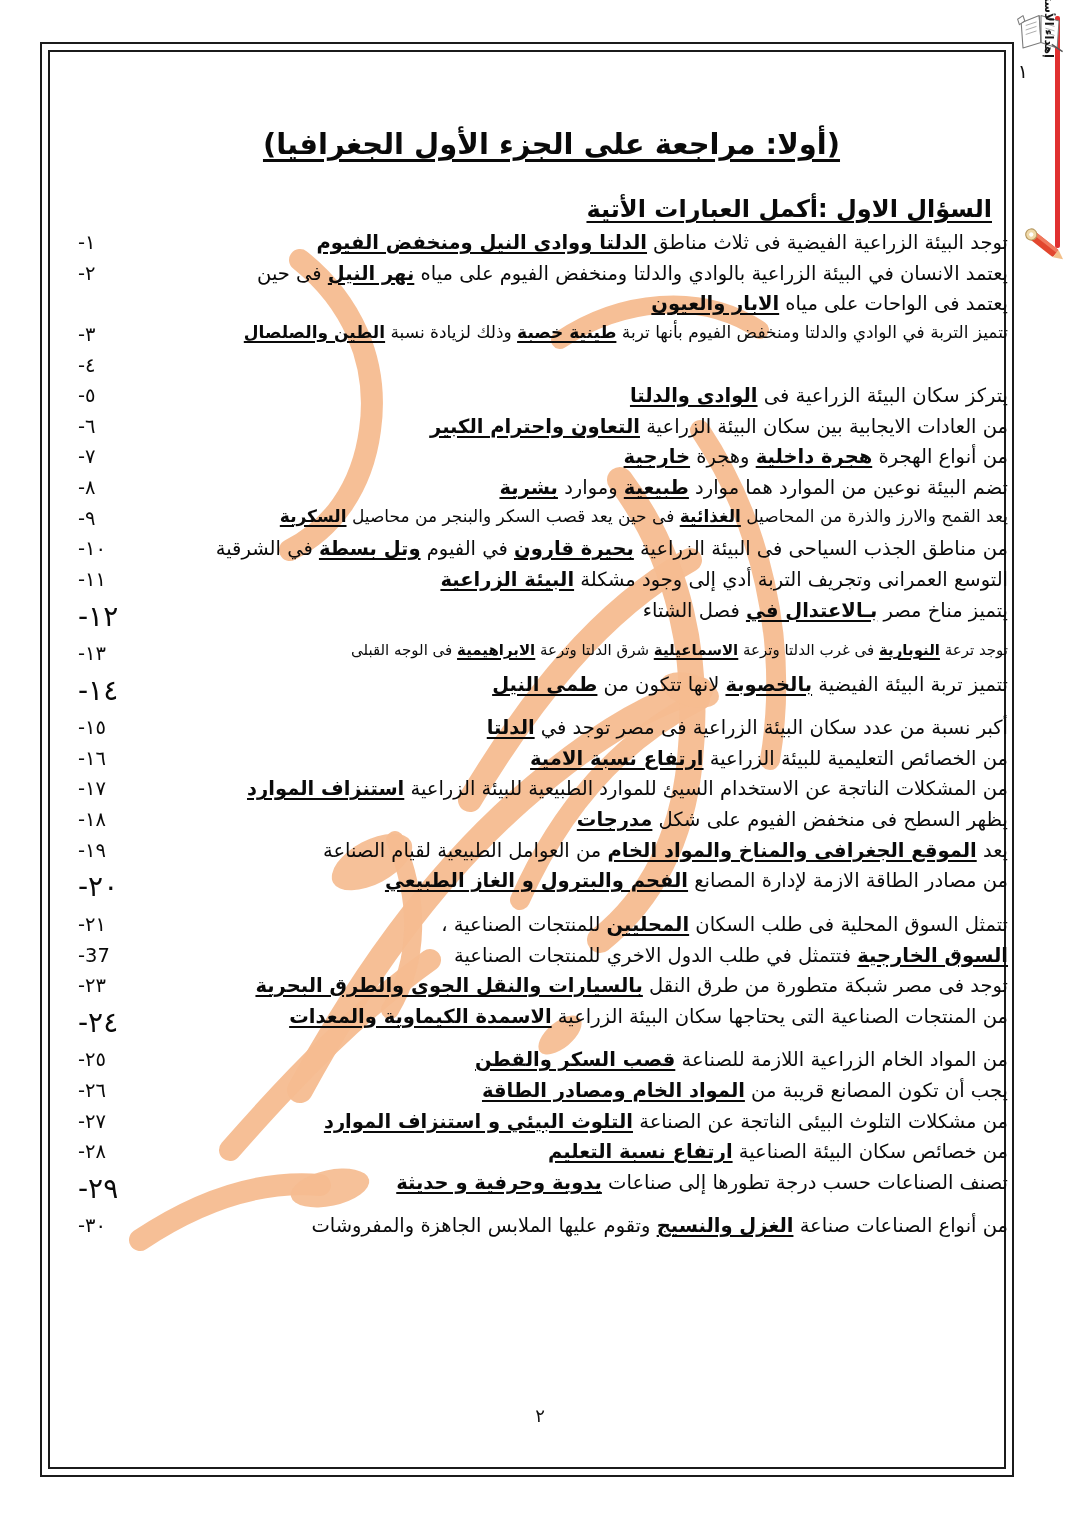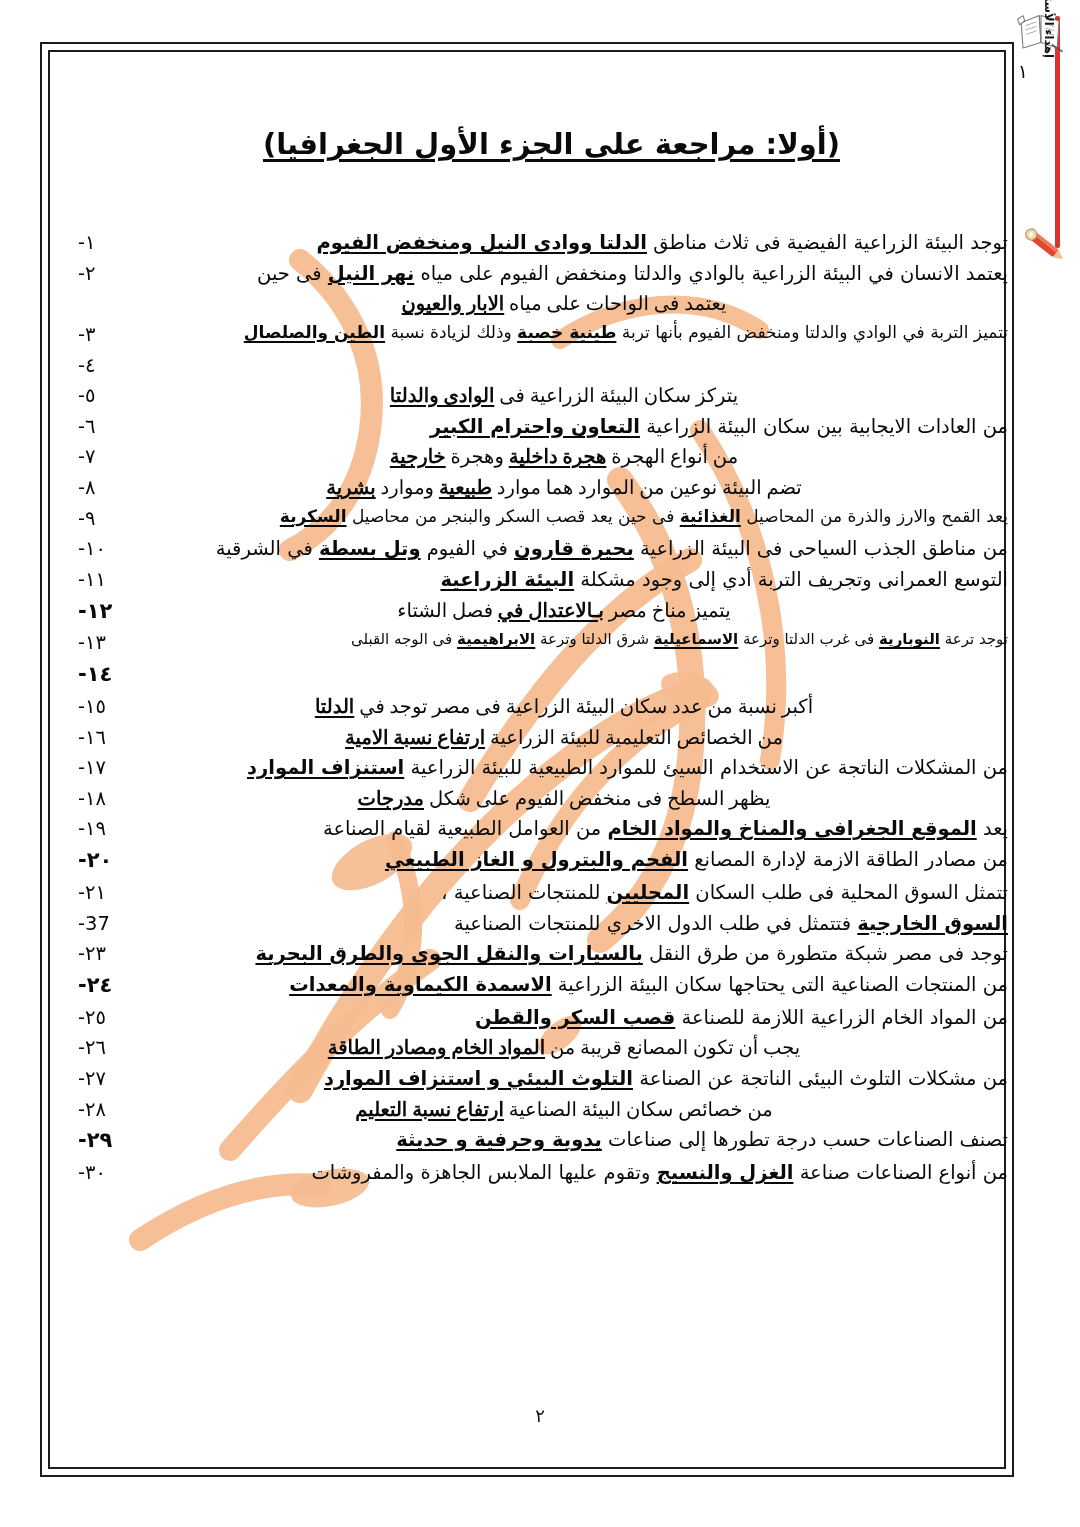--- a/index.html
+++ b/index.html
@@ -157,29 +157,29 @@
   .q-num {
     flex: 0 0 auto;
     font-size: 19.5px;
     color: #0a0a0a;
     text-align: left;
     min-width: 42px;
     padding-left: 6px;
     line-height: 1.52;
     white-space: nowrap;
   }
-  .q-num.bold { font-weight: bold; font-size: 21px; }
+  .q-num.bold { font-weight: normal; font-size: 28px; }
   .q-body {
     flex: 1 1 auto;
     font-size: 19.5px;
     color: #0a0a0a;
     line-height: 1.52;
     text-align: right;
   }
-  .q-body.center { text-align: center; font-family: Liberation Serif, serif; }
+  .q-body.center { text-align: right; }
   .q-body.small { font-size: 17px; }
   .q-body.tiny  { font-size: 15px; }
 
   .ans {
     font-weight: bold;
     text-decoration: underline;
     text-underline-offset: 3px;
     text-decoration-thickness: 2px;
   }
 
@@ -255,20 +255,21 @@
     </g>
   </svg>
 </div>
 
 <div id="content">
 
   <div id="page-number-top">١</div>
 
   <h1 id="doc-title">(أولا: مراجعة على الجزء الأول الجغرافيا)</h1>
 
+  <h2 id="question-heading">السؤال الاول :أكمل العبارات الأتية</h2>
 
   <div id="items">
       <div class="q-row">
         <div class="q-body"><span>توجد البيئة الزراعية الفيضية فى ثلاث مناطق </span><span class="ans">الدلتا ووادى النيل ومنخفض الفيوم</span></div>
         <div class="q-num">١-</div>
       </div>
       <div class="q-row">
         <div class="q-body"><span>يعتمد الانسان في البيئة الزراعية بالوادي والدلتا ومنخفض الفيوم على مياه </span><span class="ans">نهر النيل</span><span>   فى حين</span></div>
         <div class="q-num">٢-</div>
       </div>
@@ -313,20 +314,21 @@
       </div>
       <div class="q-row">
         <div class="q-body center"><span>يتميز مناخ مصر </span><span class="ans">بـالاعتدال في</span><span> فصل الشتاء</span></div>
         <div class="q-num bold">١٢-</div>
       </div>
       <div class="q-row">
         <div class="q-body tiny"><span>توجد ترعة </span><span class="ans">النوبارية</span><span> فى غرب الدلتا وترعة </span><span class="ans">الاسماعيلية</span><span> شرق الدلتا وترعة   </span><span class="ans">الابراهيمية</span><span> فى الوجه القبلى</span></div>
         <div class="q-num">١٣-</div>
       </div>
       <div class="q-row">
+        <div class="q-body center"><span>تتميز تربة البيئة الفيضية </span><span class="ans">بالخصوبة</span><span> لانها تتكون من </span><span class="ans">طمى النيل</span></div>
         <div class="q-num bold">١٤-</div>
       </div>
       <div class="q-row">
         <div class="q-body center"><span>أكبر نسبة من عدد سكان البيئة الزراعية فى مصر توجد في </span><span class="ans">الدلتا</span></div>
         <div class="q-num">١٥-</div>
       </div>
       <div class="q-row">
         <div class="q-body center"><span>من الخصائص التعليمية للبيئة الزراعية </span><span class="ans">ارتفاع نسبة الامية</span></div>
         <div class="q-num">١٦-</div>
       </div>

